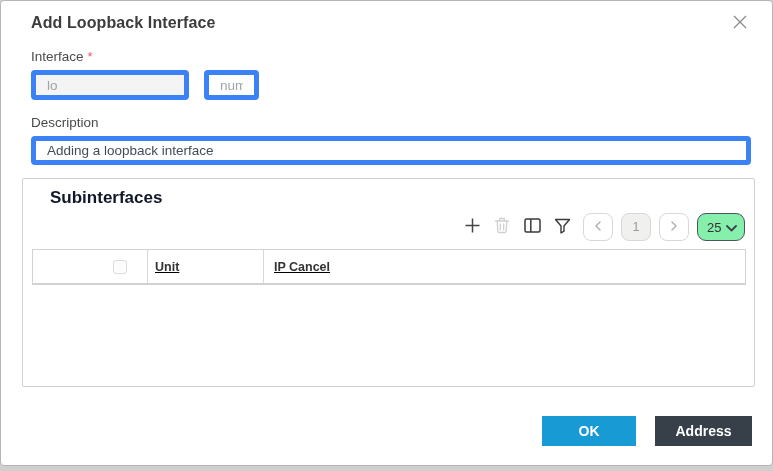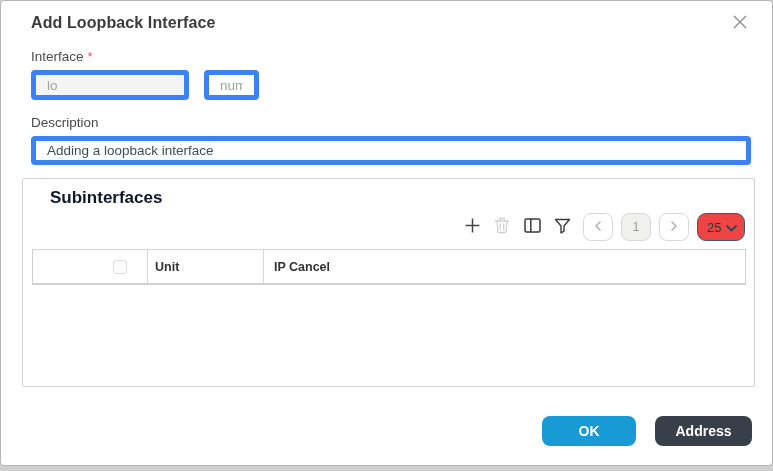--- a/index.html
+++ b/index.html
@@ -111,35 +111,36 @@
     color: #9a9a9a;
     margin-left: -4px;
   }
   .pg-btn.prev { margin-left: 0; }
   .pg-current { background: #f0f0ee; }
   .size-select {
     width: 48px;
     height: 28px;
     border: 1.5px solid #4a5560;
     border-radius: 9px;
-    background: #ef4444;
+    background: #86efac;
     display: flex;
     align-items: center;
     justify-content: space-between;
     padding: 0 7px 0 9px;
     cursor: pointer;
     font-size: 13px;
     color: #333333;
     margin-left: -4px;
   }
   
   .tbl {
     margin-top: 8px;
     border: 1px solid #d2d2d2;
     width: 714px;
+    text-decoration: underline;
   }
   .tbl-head { display: flex; height: 34px; border-bottom: 1px solid #d2d2d2; }
   .th {
     display: flex; align-items: center;
     font-size: 12.5px; font-weight: 700; color: #333333;
   }
   .th-check { width: 115px; border-right: 1px solid #d8d8d8; justify-content: flex-end; padding-right: 20px; }
   .th-unit  { width: 116px; border-right: 1px solid #d8d8d8; padding-left: 7px; }
   .th-ip    { flex: 1; padding-left: 10px; }
   .checkbox {
@@ -158,21 +159,21 @@
   .dlg-footer {
     display: flex;
     justify-content: flex-end;
     gap: 19px;
     padding-right: 20px;
     margin-top: 29px;
   }
   .btn {
     height: 30px;
     border: none;
-    border-radius: 8px;
+    border-radius: 0;
     font-family: "Liberation Sans", sans-serif;
     font-size: 14px;
     font-weight: 600;
     color: #ffffff;
     cursor: pointer;
   }
   .btn-ok { width: 94px; background: #189ad4; }
   .btn-cancel { width: 97px; background: #374049; }
 </style>
 </head>

